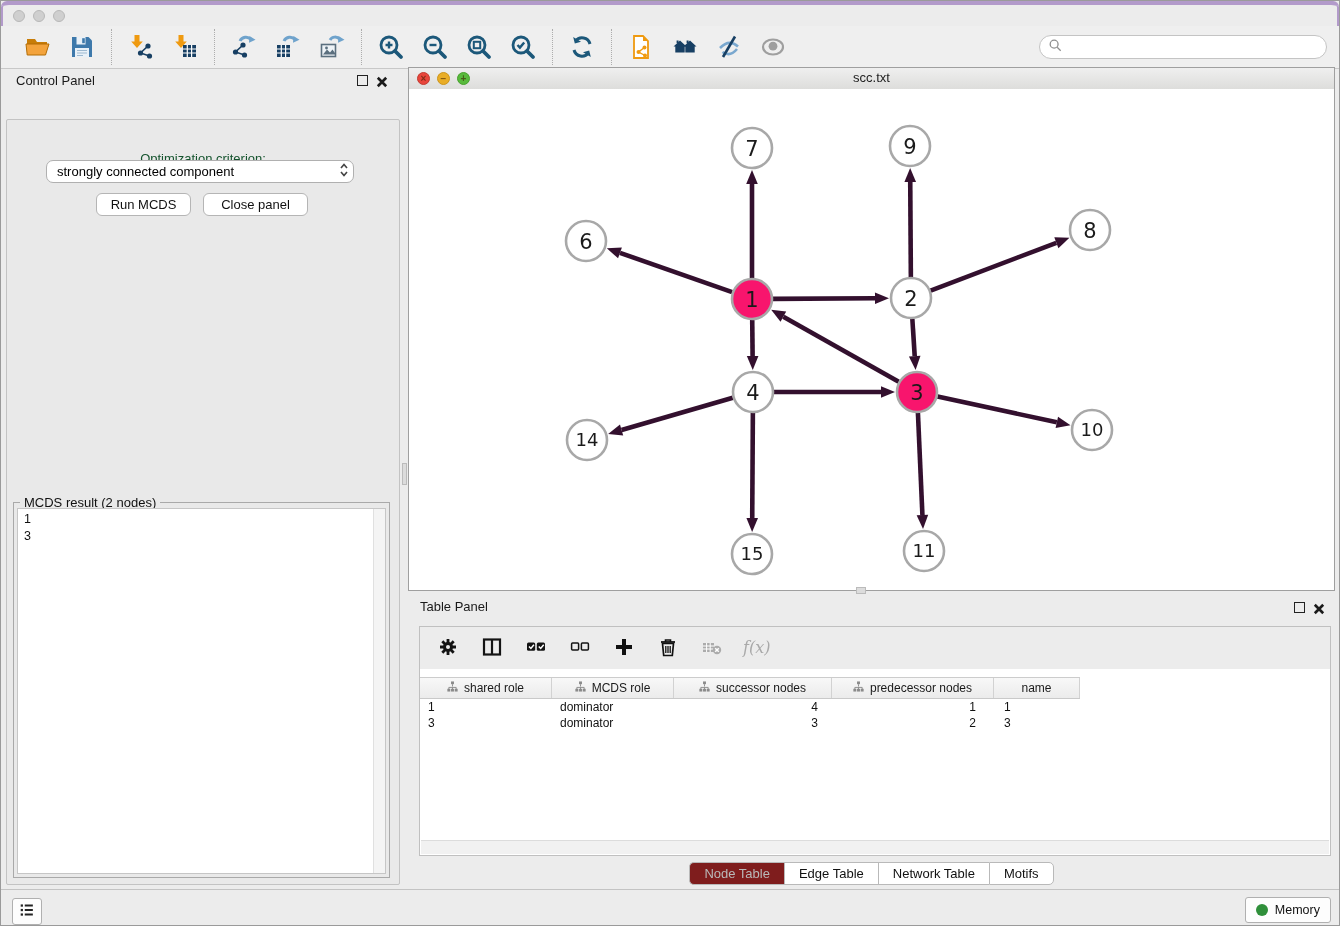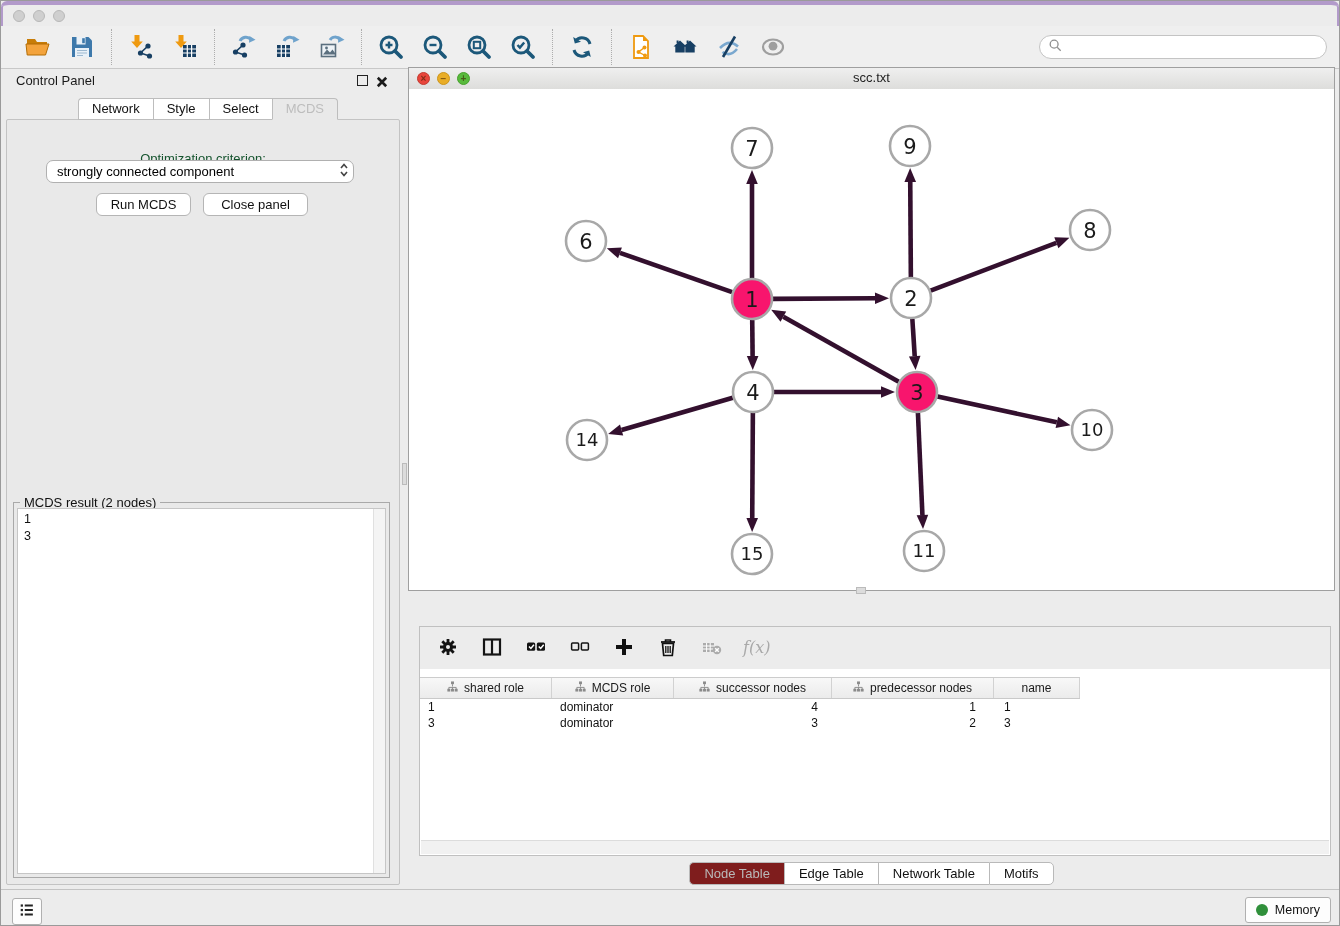--- a/index.html
+++ b/index.html
@@ -314,26 +314,20 @@
   <div class="control-panel">
     <div class="cp-header">
       <div class="cp-title">Control Panel</div>
       <div class="mini-float"></div>
       <div class="mini-close">
         <svg viewBox="0 0 10 10" width="12" height="12">
             <path d="M1.5 1.5l7 7M8.5 1.5l-7 7" stroke="#1a1a1a" stroke-width="2.2"></path>
           </svg>
       </div>
     </div>
-    <div class="cp-tabs" id="cp-tabs">
-        <div class="cp-tab">Network</div>
-        <div class="cp-tab">Style</div>
-        <div class="cp-tab">Select</div>
-        <div class="cp-tab active">MCDS</div>
-      </div>
     <div class="cp-body">
       <div class="opt-label">Optimization criterion:</div>
       <div class="dropdown">
         <span class="val">strongly connected component</span>
         <span class="ic">
           <svg viewBox="0 0 10 18" width="10" height="18">
               <path d="M2 7l3-3.6L8 7" fill="none" stroke="#444" stroke-width="1.6"></path>
               <path d="M2 11l3 3.6L8 11" fill="none" stroke="#444" stroke-width="1.6"></path>
             </svg>
         </span>
@@ -436,20 +430,29 @@
             <circle cx="515" cy="462" r="20" fill="#ffffff" stroke="#a8a8a8" stroke-width="2.6"></circle>
             <text x="515" y="462" text-anchor="middle" dy="0.36em" font-family="DejaVu Sans, sans-serif" font-size="18" fill="#1a1a1a">11</text>
           </g>
         </svg>
     </div>
   </div>
   <div class="v-grip"></div>
   <div class="h-grip"></div>
 
   <div class="table-panel">
+    <div class="tp-header">
+      <div class="tp-title">Table Panel</div>
+      <div class="mini-float"></div>
+      <div class="mini-close">
+        <svg viewBox="0 0 10 10" width="12" height="12">
+            <path d="M1.5 1.5l7 7M8.5 1.5l-7 7" stroke="#1a1a1a" stroke-width="2.2"></path>
+          </svg>
+      </div>
+    </div>
     <div class="tp-box">
       <div class="tp-toolbar" id="tp-toolbar">
           <button class="tp-btn">
             <span class="ic"><svg viewBox="0 0 20 20">
                 <g stroke="#141414" stroke-width="2.8">
                   <path d="M10 2v4M10 14v4M2 10h4M14 10h4M4.3 4.3l2.9 2.9M12.8 12.8l2.9 2.9M15.7 4.3l-2.9 2.9M7.2 12.8l-2.9 2.9"></path>
                 </g>
                 <circle cx="10" cy="10" r="5" fill="#141414"></circle>
                 <circle cx="10" cy="10" r="2" fill="#ececec"></circle>
               </svg></span>

